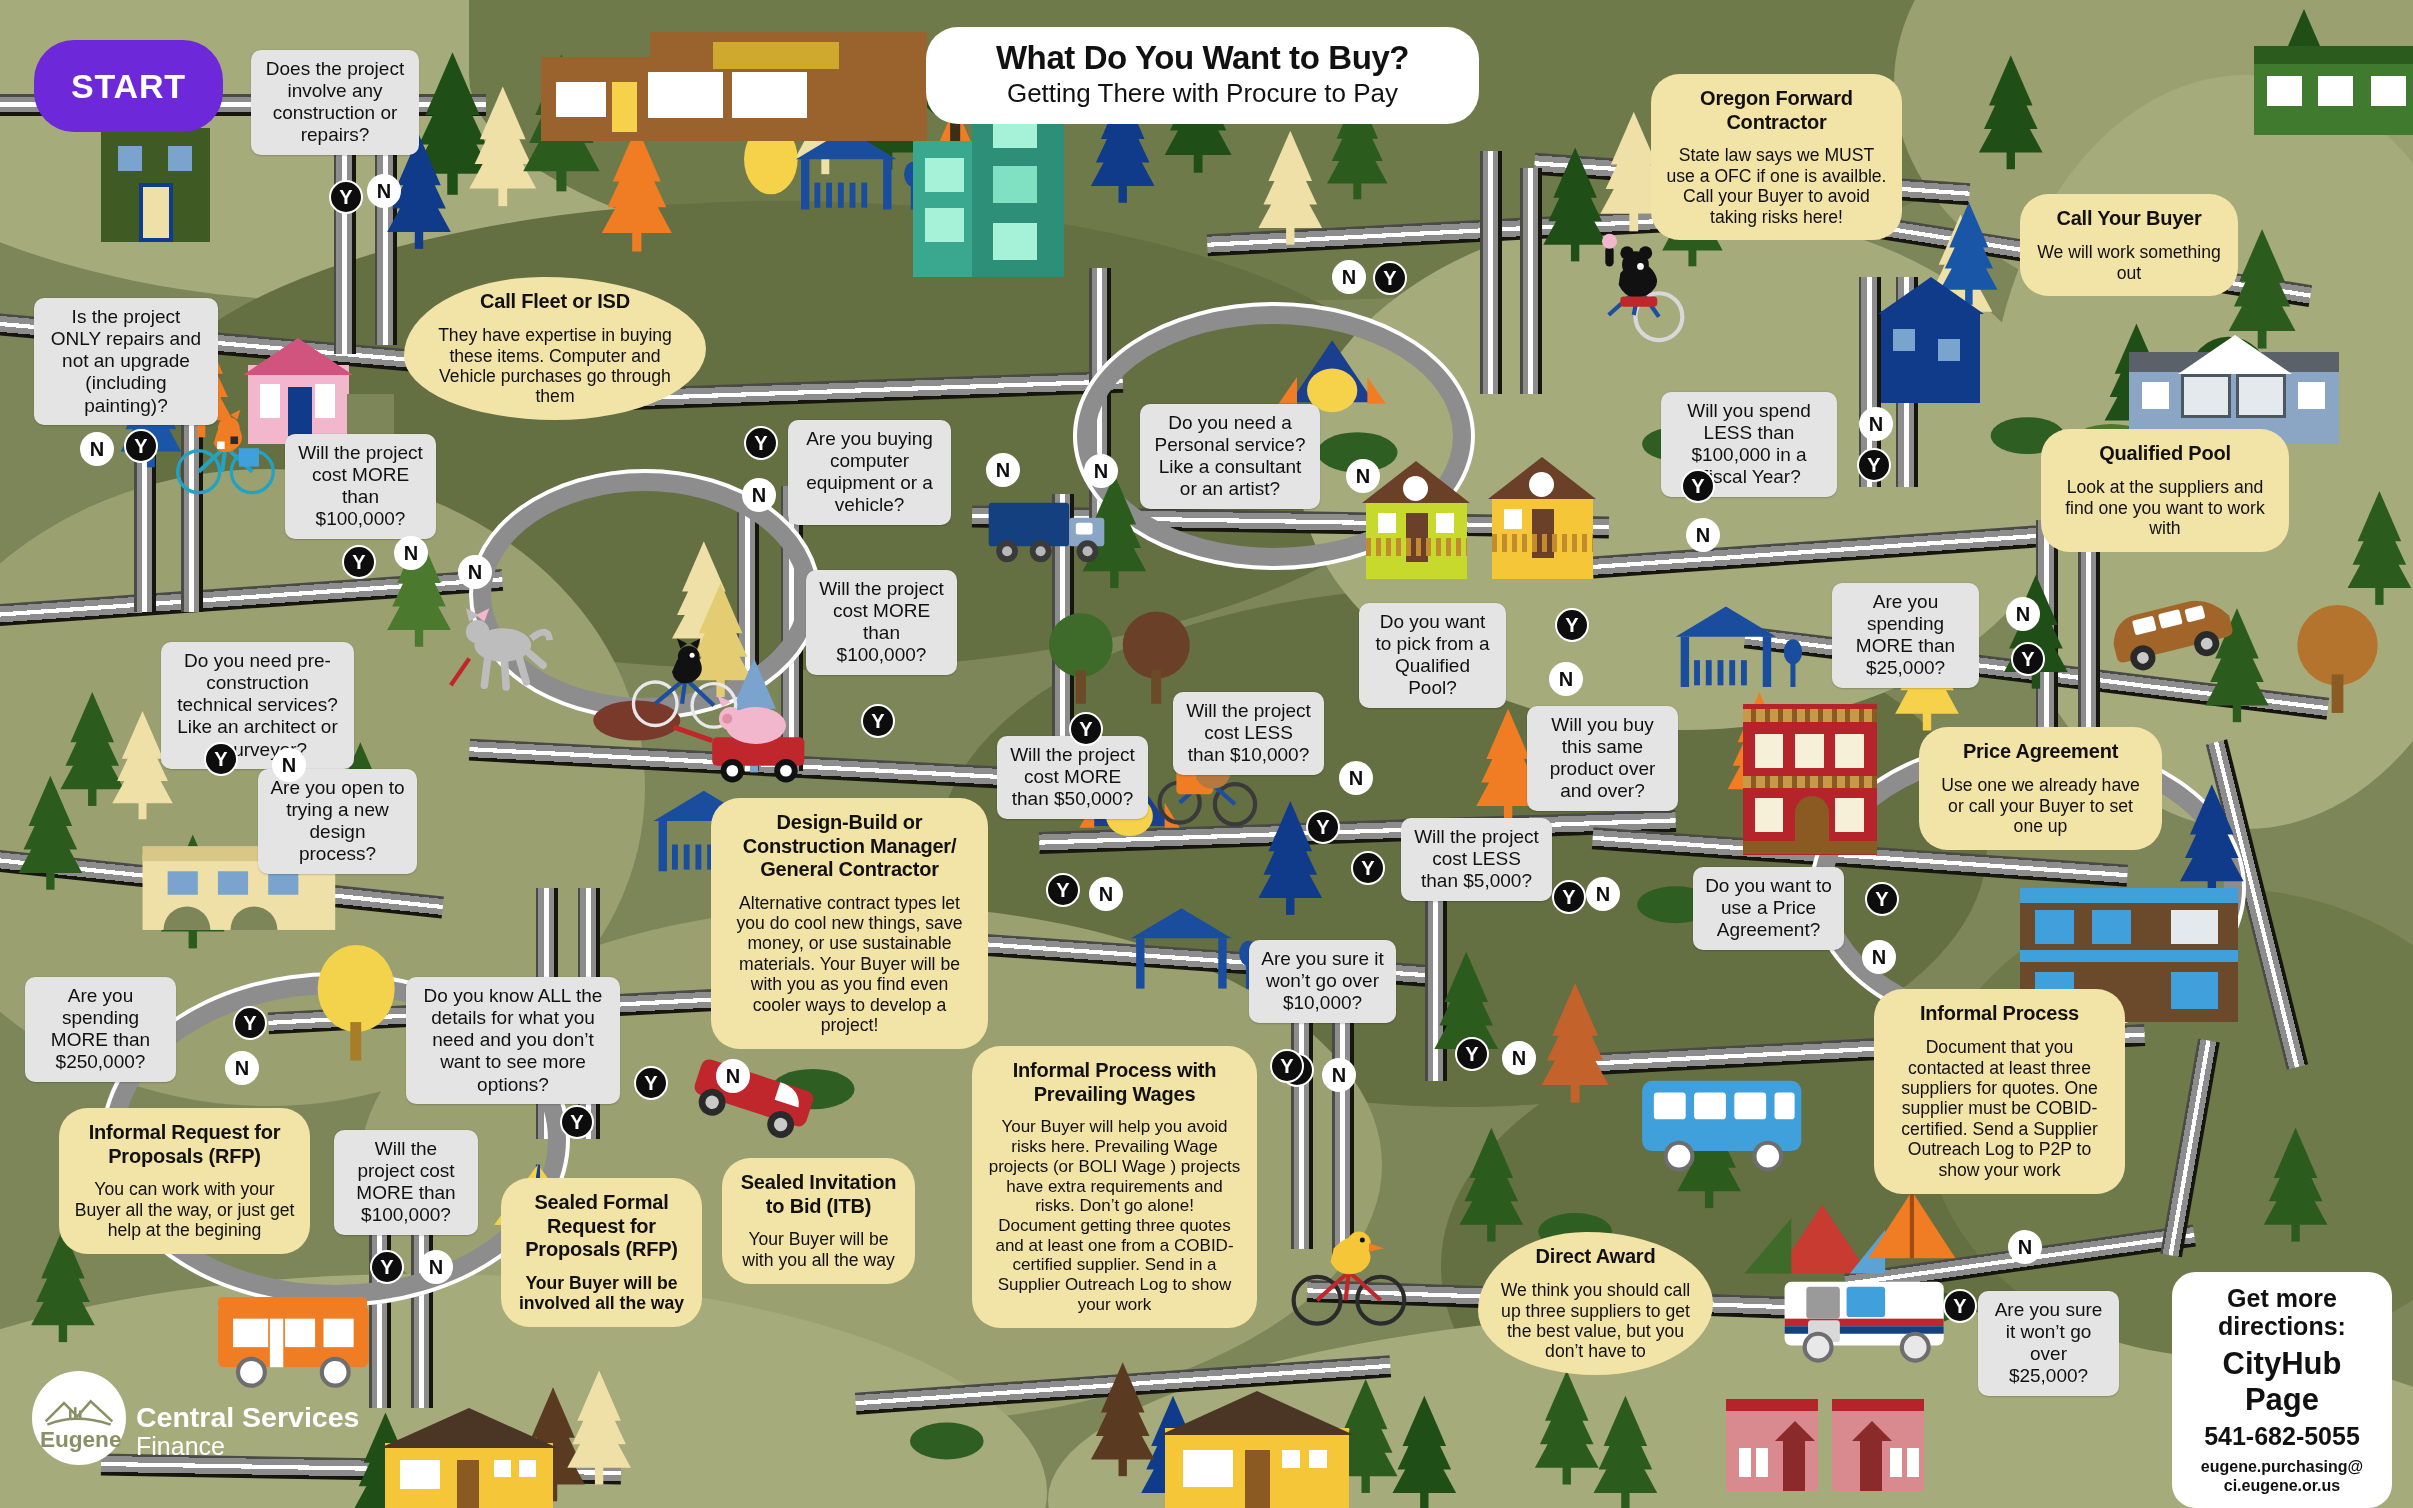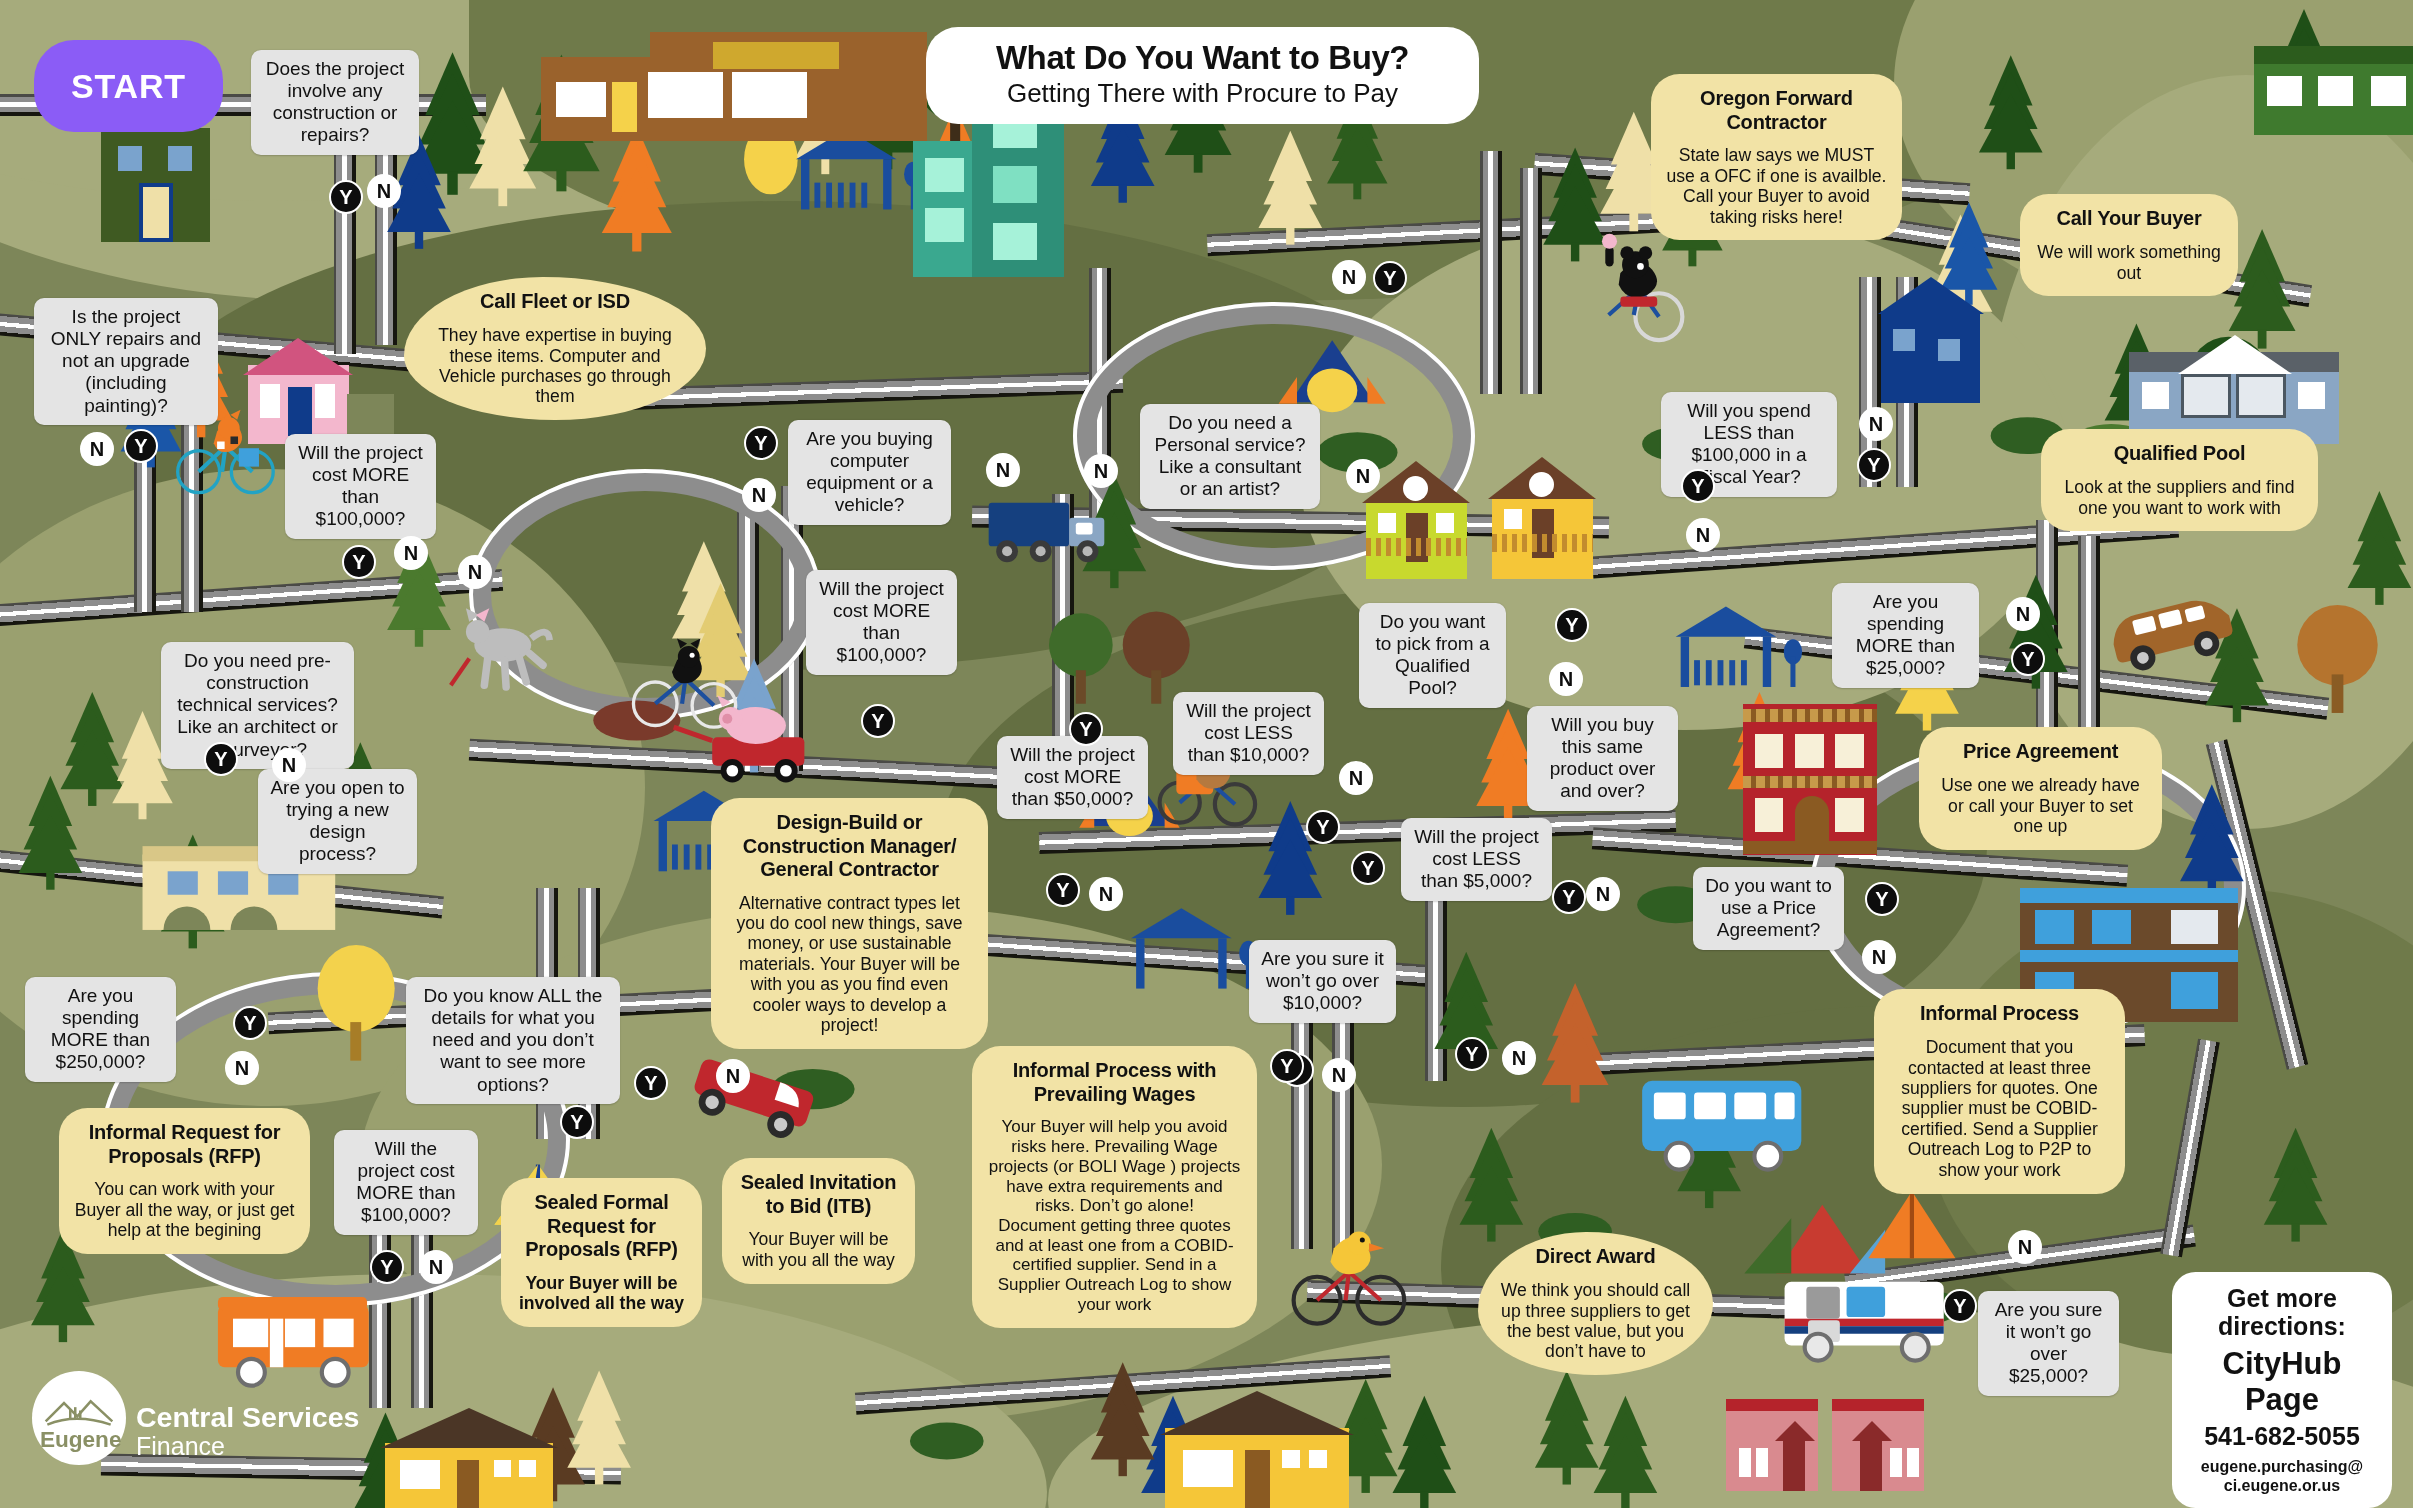--- a/index.html
+++ b/index.html
@@ -81,21 +81,21 @@
     font-weight:bold; font-size:20px; display:block; margin-bottom:11.7px;
     letter-spacing:-0.2px;
   }
   .a .b { display:block; }
   .a .b.bold { font-weight:bold; }
   .a.blob-shape { border-radius:46% 54% 50% 50% / 55% 50% 50% 45%; }
 
   
   .start {
     position:absolute;
-    background:#8b5cf6;
+    background:#6d28d9;
     color:#fff;
     font-weight:bold;
     border-radius:40px;
     display:flex; align-items:center; justify-content:center;
     letter-spacing:0.8px;
     z-index:45;
   }
 
   
   .title {
@@ -763,21 +763,21 @@
   <div class="node a" style="left:1651px;top:74px;width:251px;">
     <span class="t">Oregon Forward Contractor</span>
     <span class="b">State law says we MUST use a OFC if one is availble. Call your Buyer to avoid taking risks here!</span>
   </div>
 
   <div class="node a" style="left:2020px;top:194px;width:218px;">
     <span class="t">Call Your Buyer</span>
     <span class="b">We will work something out</span>
   </div>
 
-  <div class="node a" style="left:2041px;top:429px;width:277px;">
+  <div class="node a" style="left:2041px;top:429px;width:248px;">
     <span class="t">Qualified Pool</span>
     <span class="b">Look at the suppliers and find one you want to work with</span>
   </div>
 
   <div class="node a" style="left:1919px;top:727px;width:243px;">
     <span class="t">Price Agreement</span>
     <span class="b">Use one we already have or call your Buyer to set one up</span>
   </div>
 
   <div class="node a" style="left:711px;top:798px;width:277px;">

